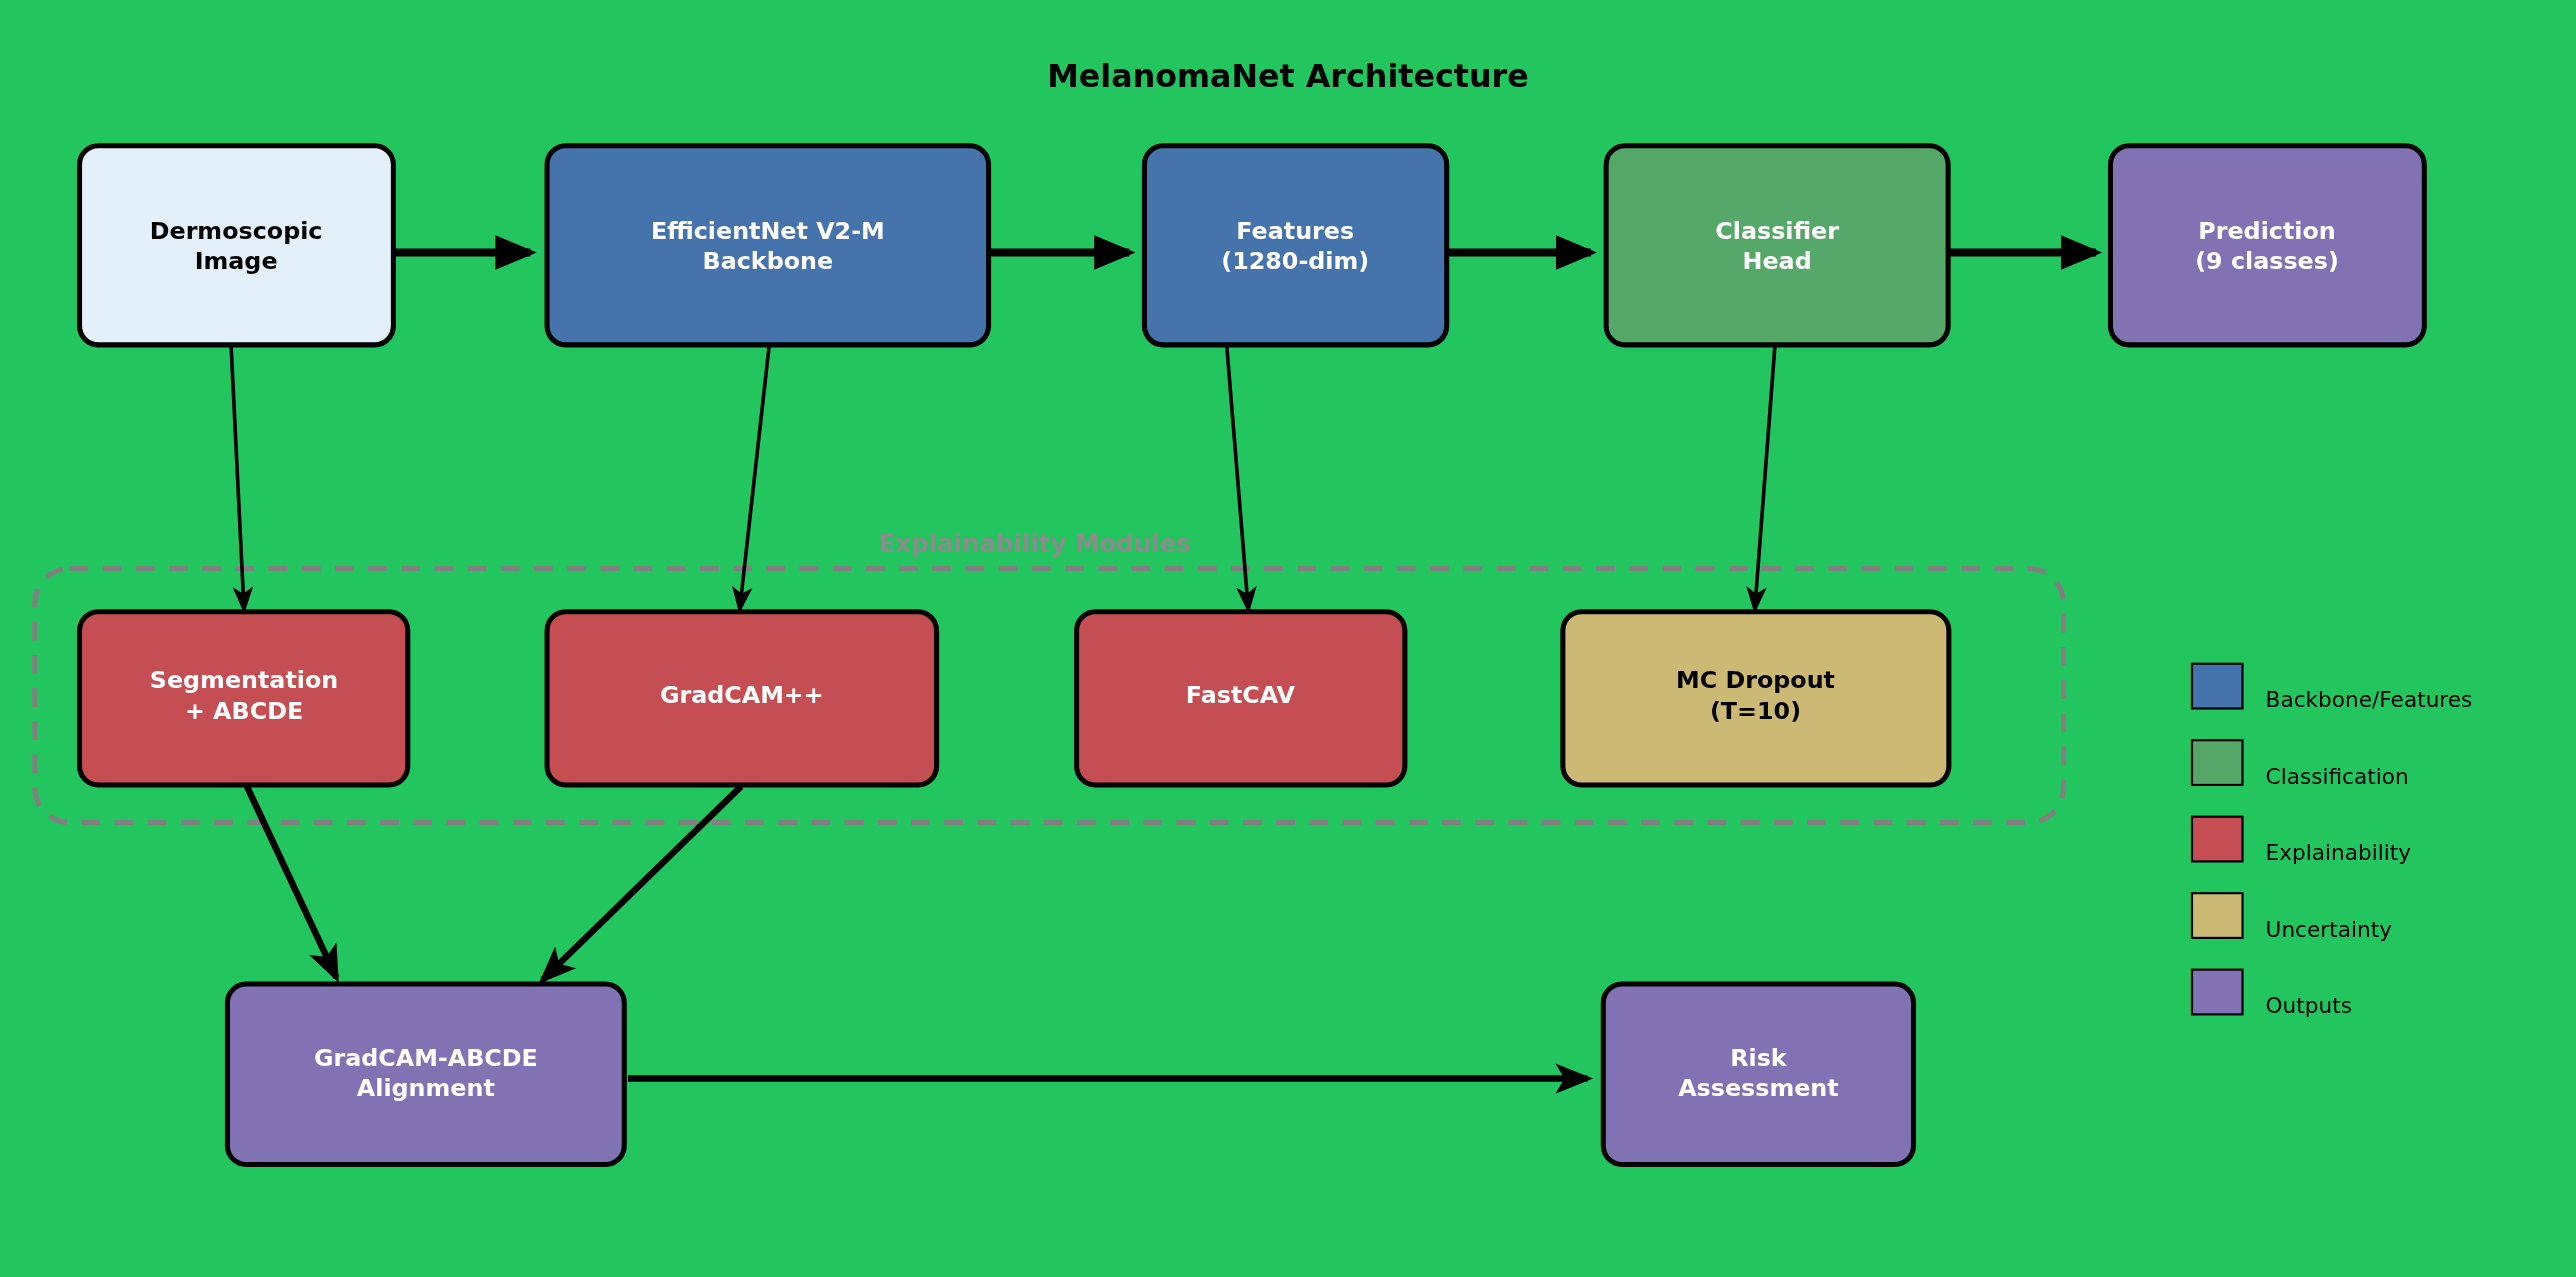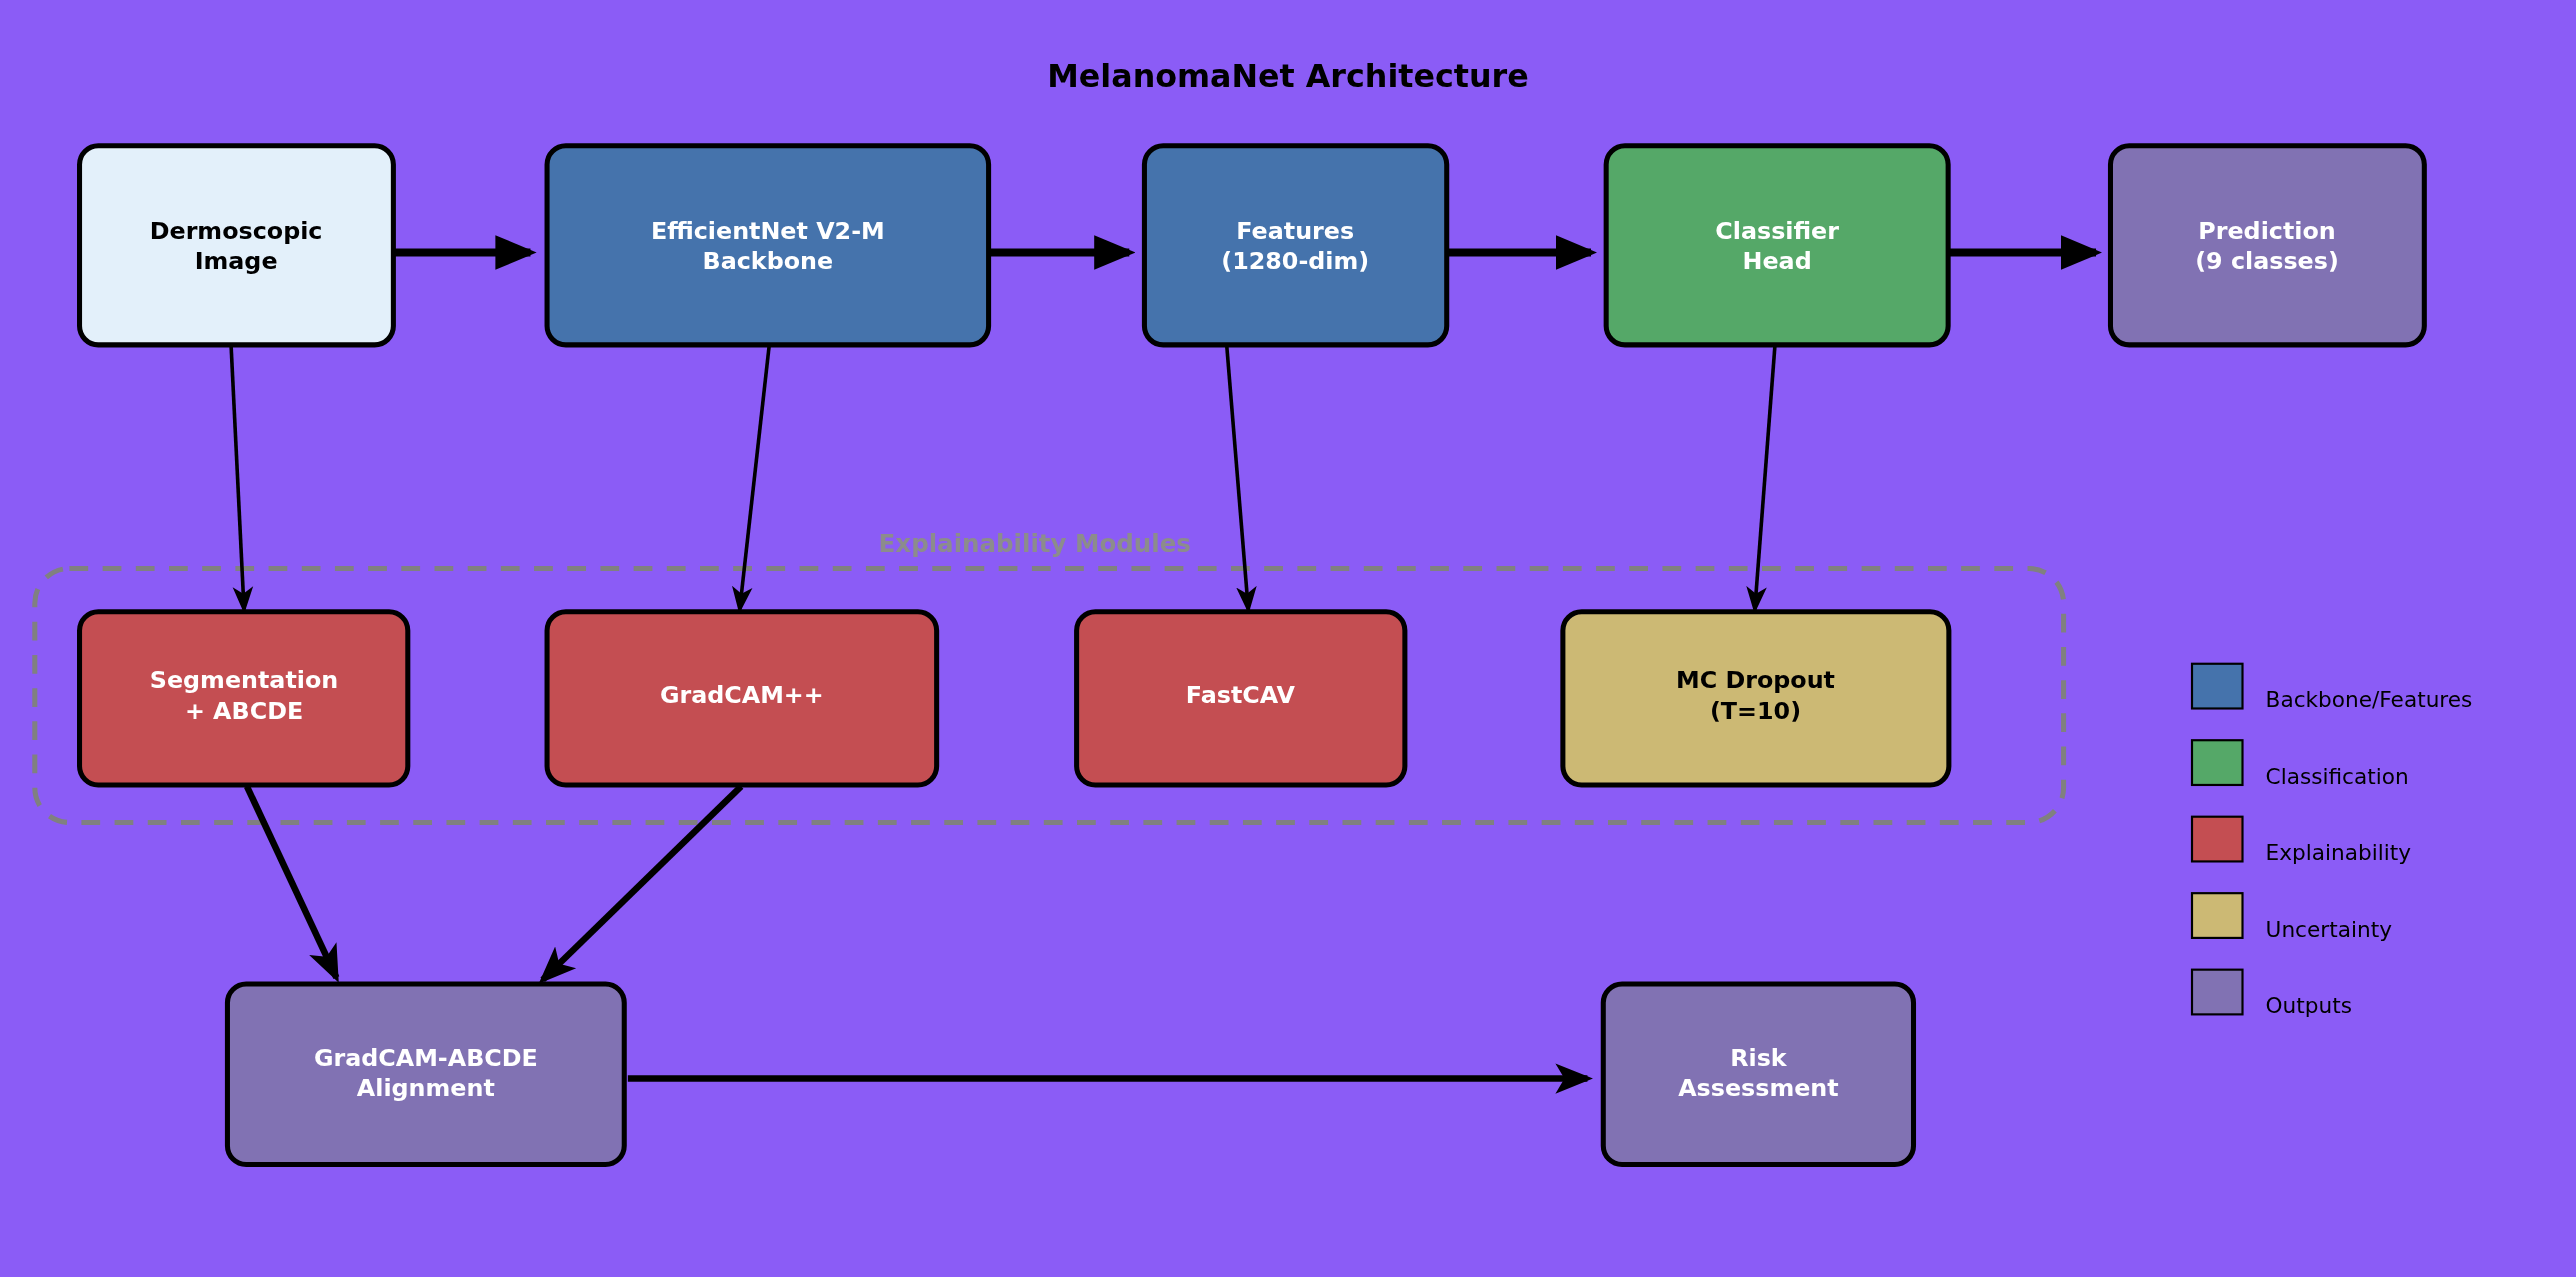--- a/index.html
+++ b/index.html
@@ -10,21 +10,21 @@
   body {
     width: 2576px;
     height: 1277px;
     font-family: "DejaVu Sans", sans-serif;
     overflow: hidden;
   }
   #stage {
     position: relative;
     width: 2576px;
     height: 1277px;
-    background: #8b5cf6;
+    background: #22c55e;
   }
   svg#diagram {
     position: absolute;
     top: 0; left: 0;
     width: 2576px;
     height: 1277px;
     display: block;
   }
   .node-label {
     font-family: "DejaVu Sans", sans-serif;

